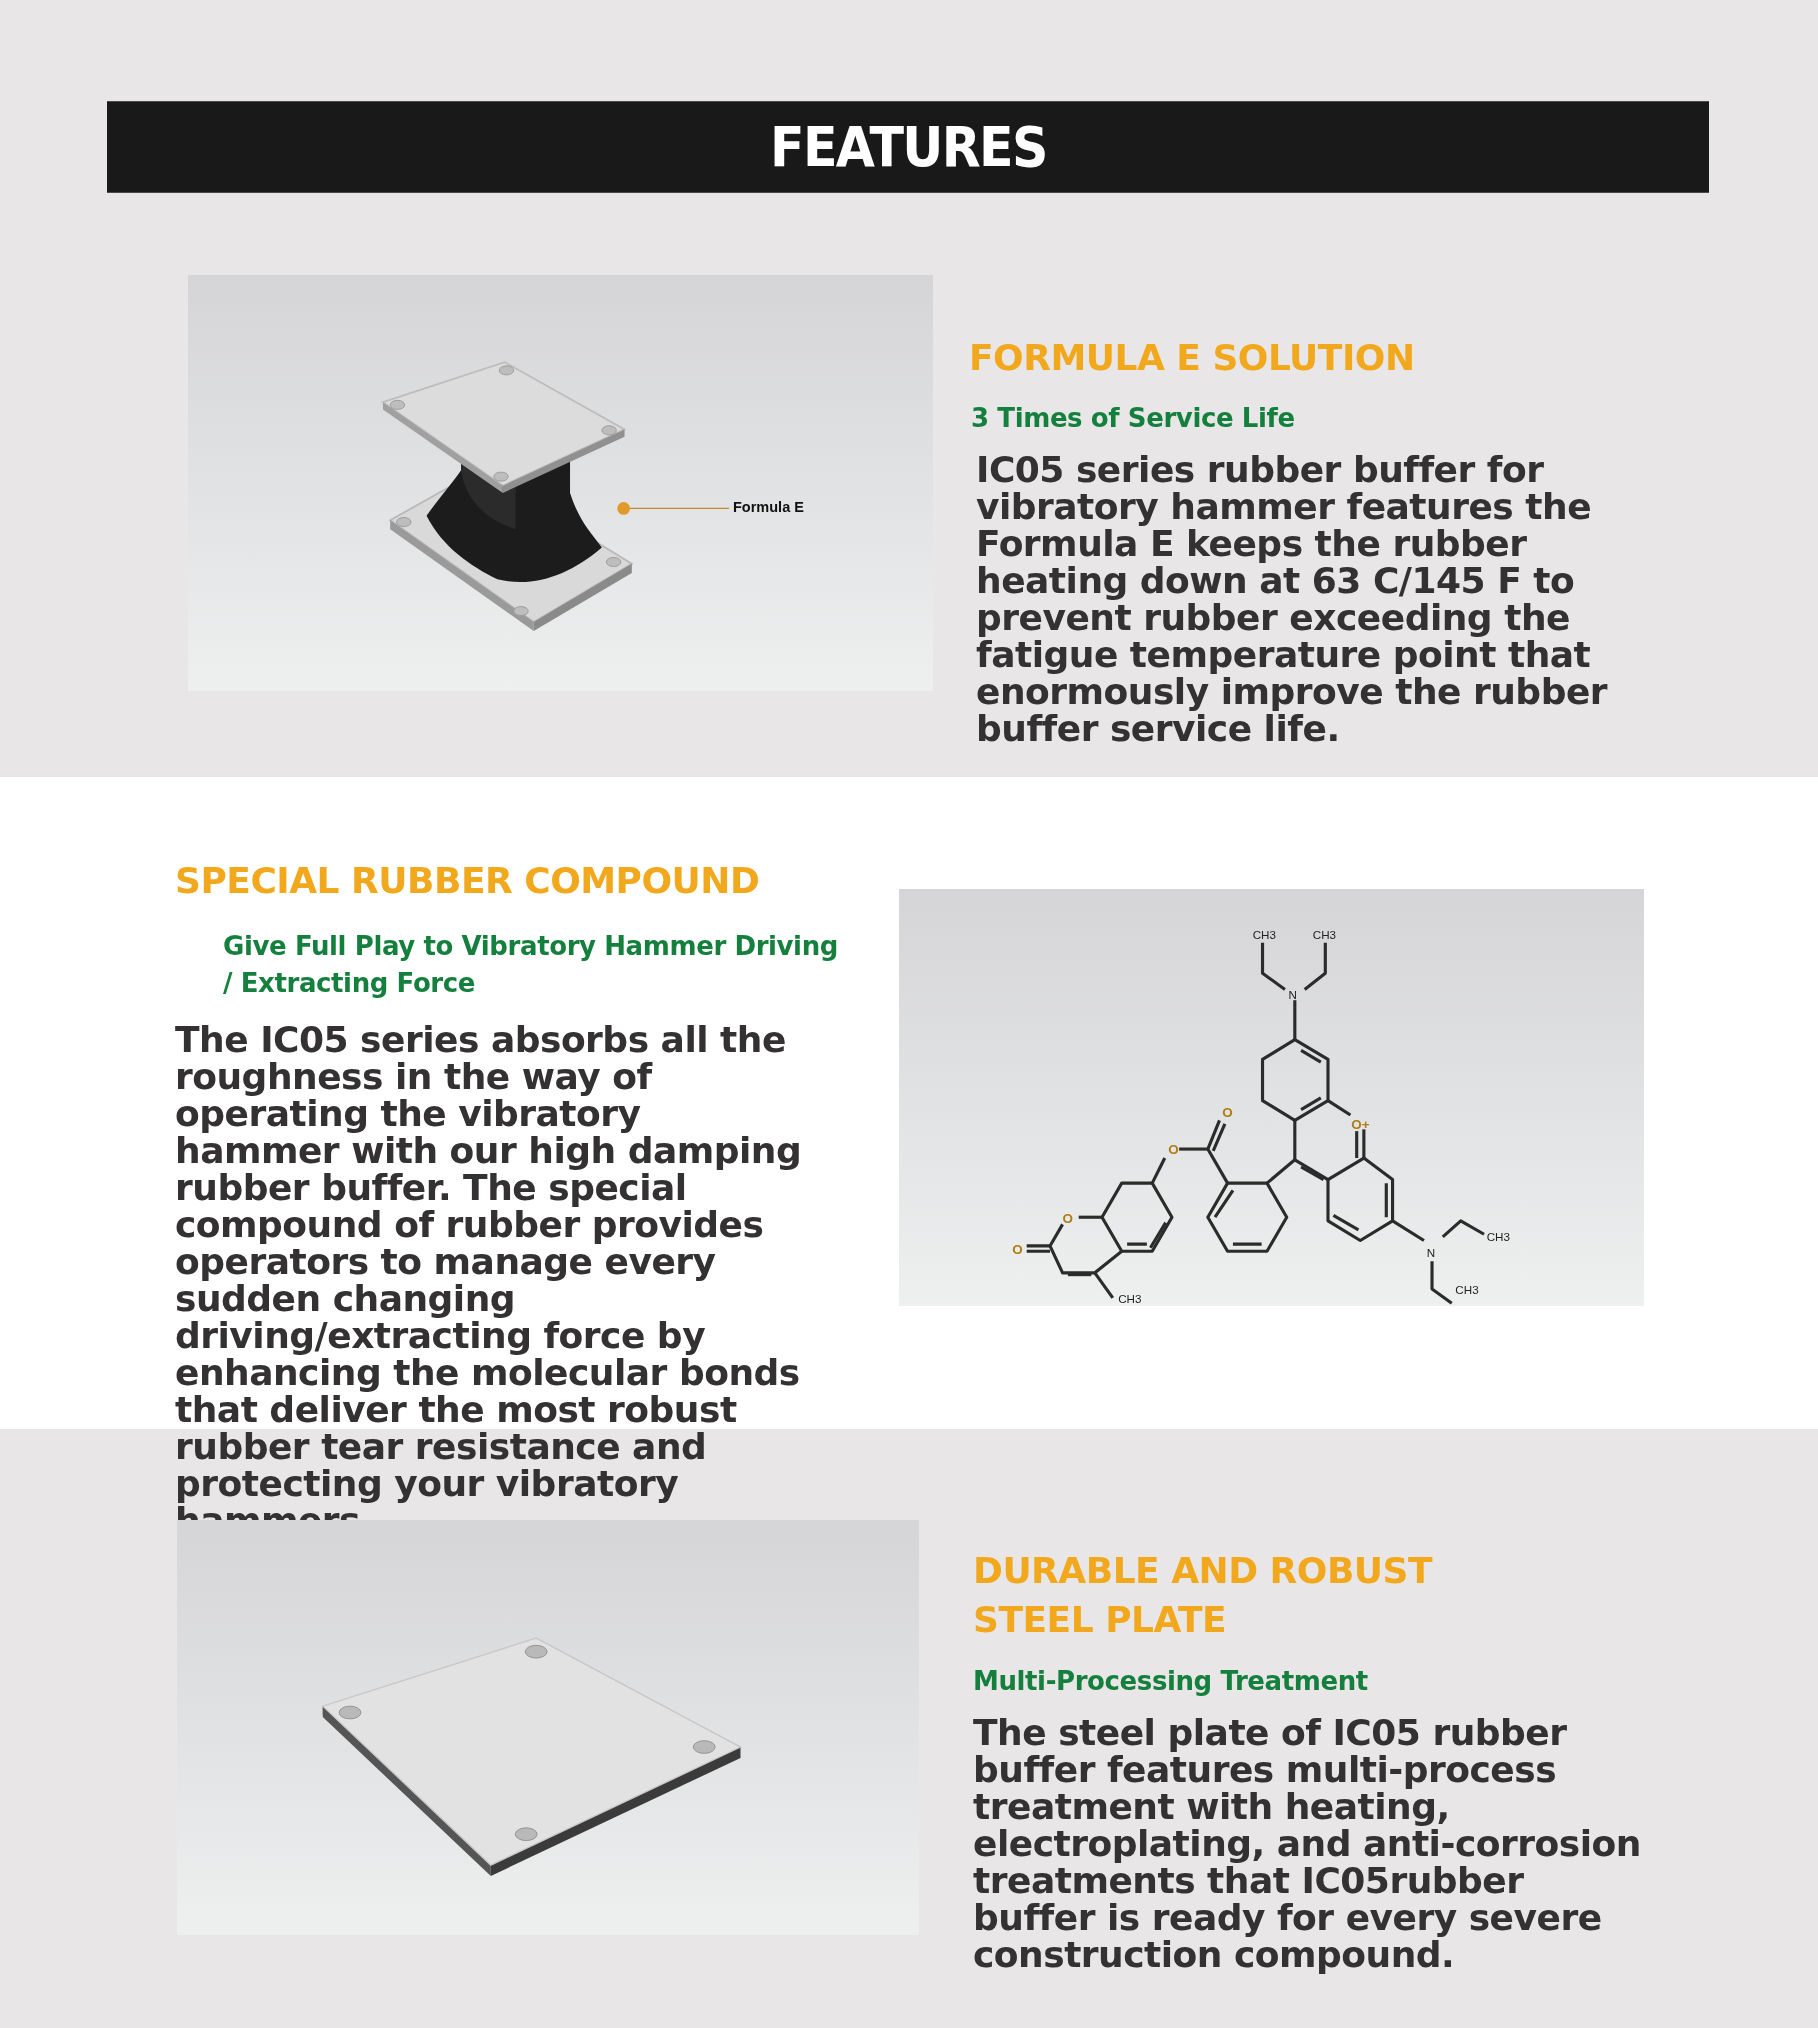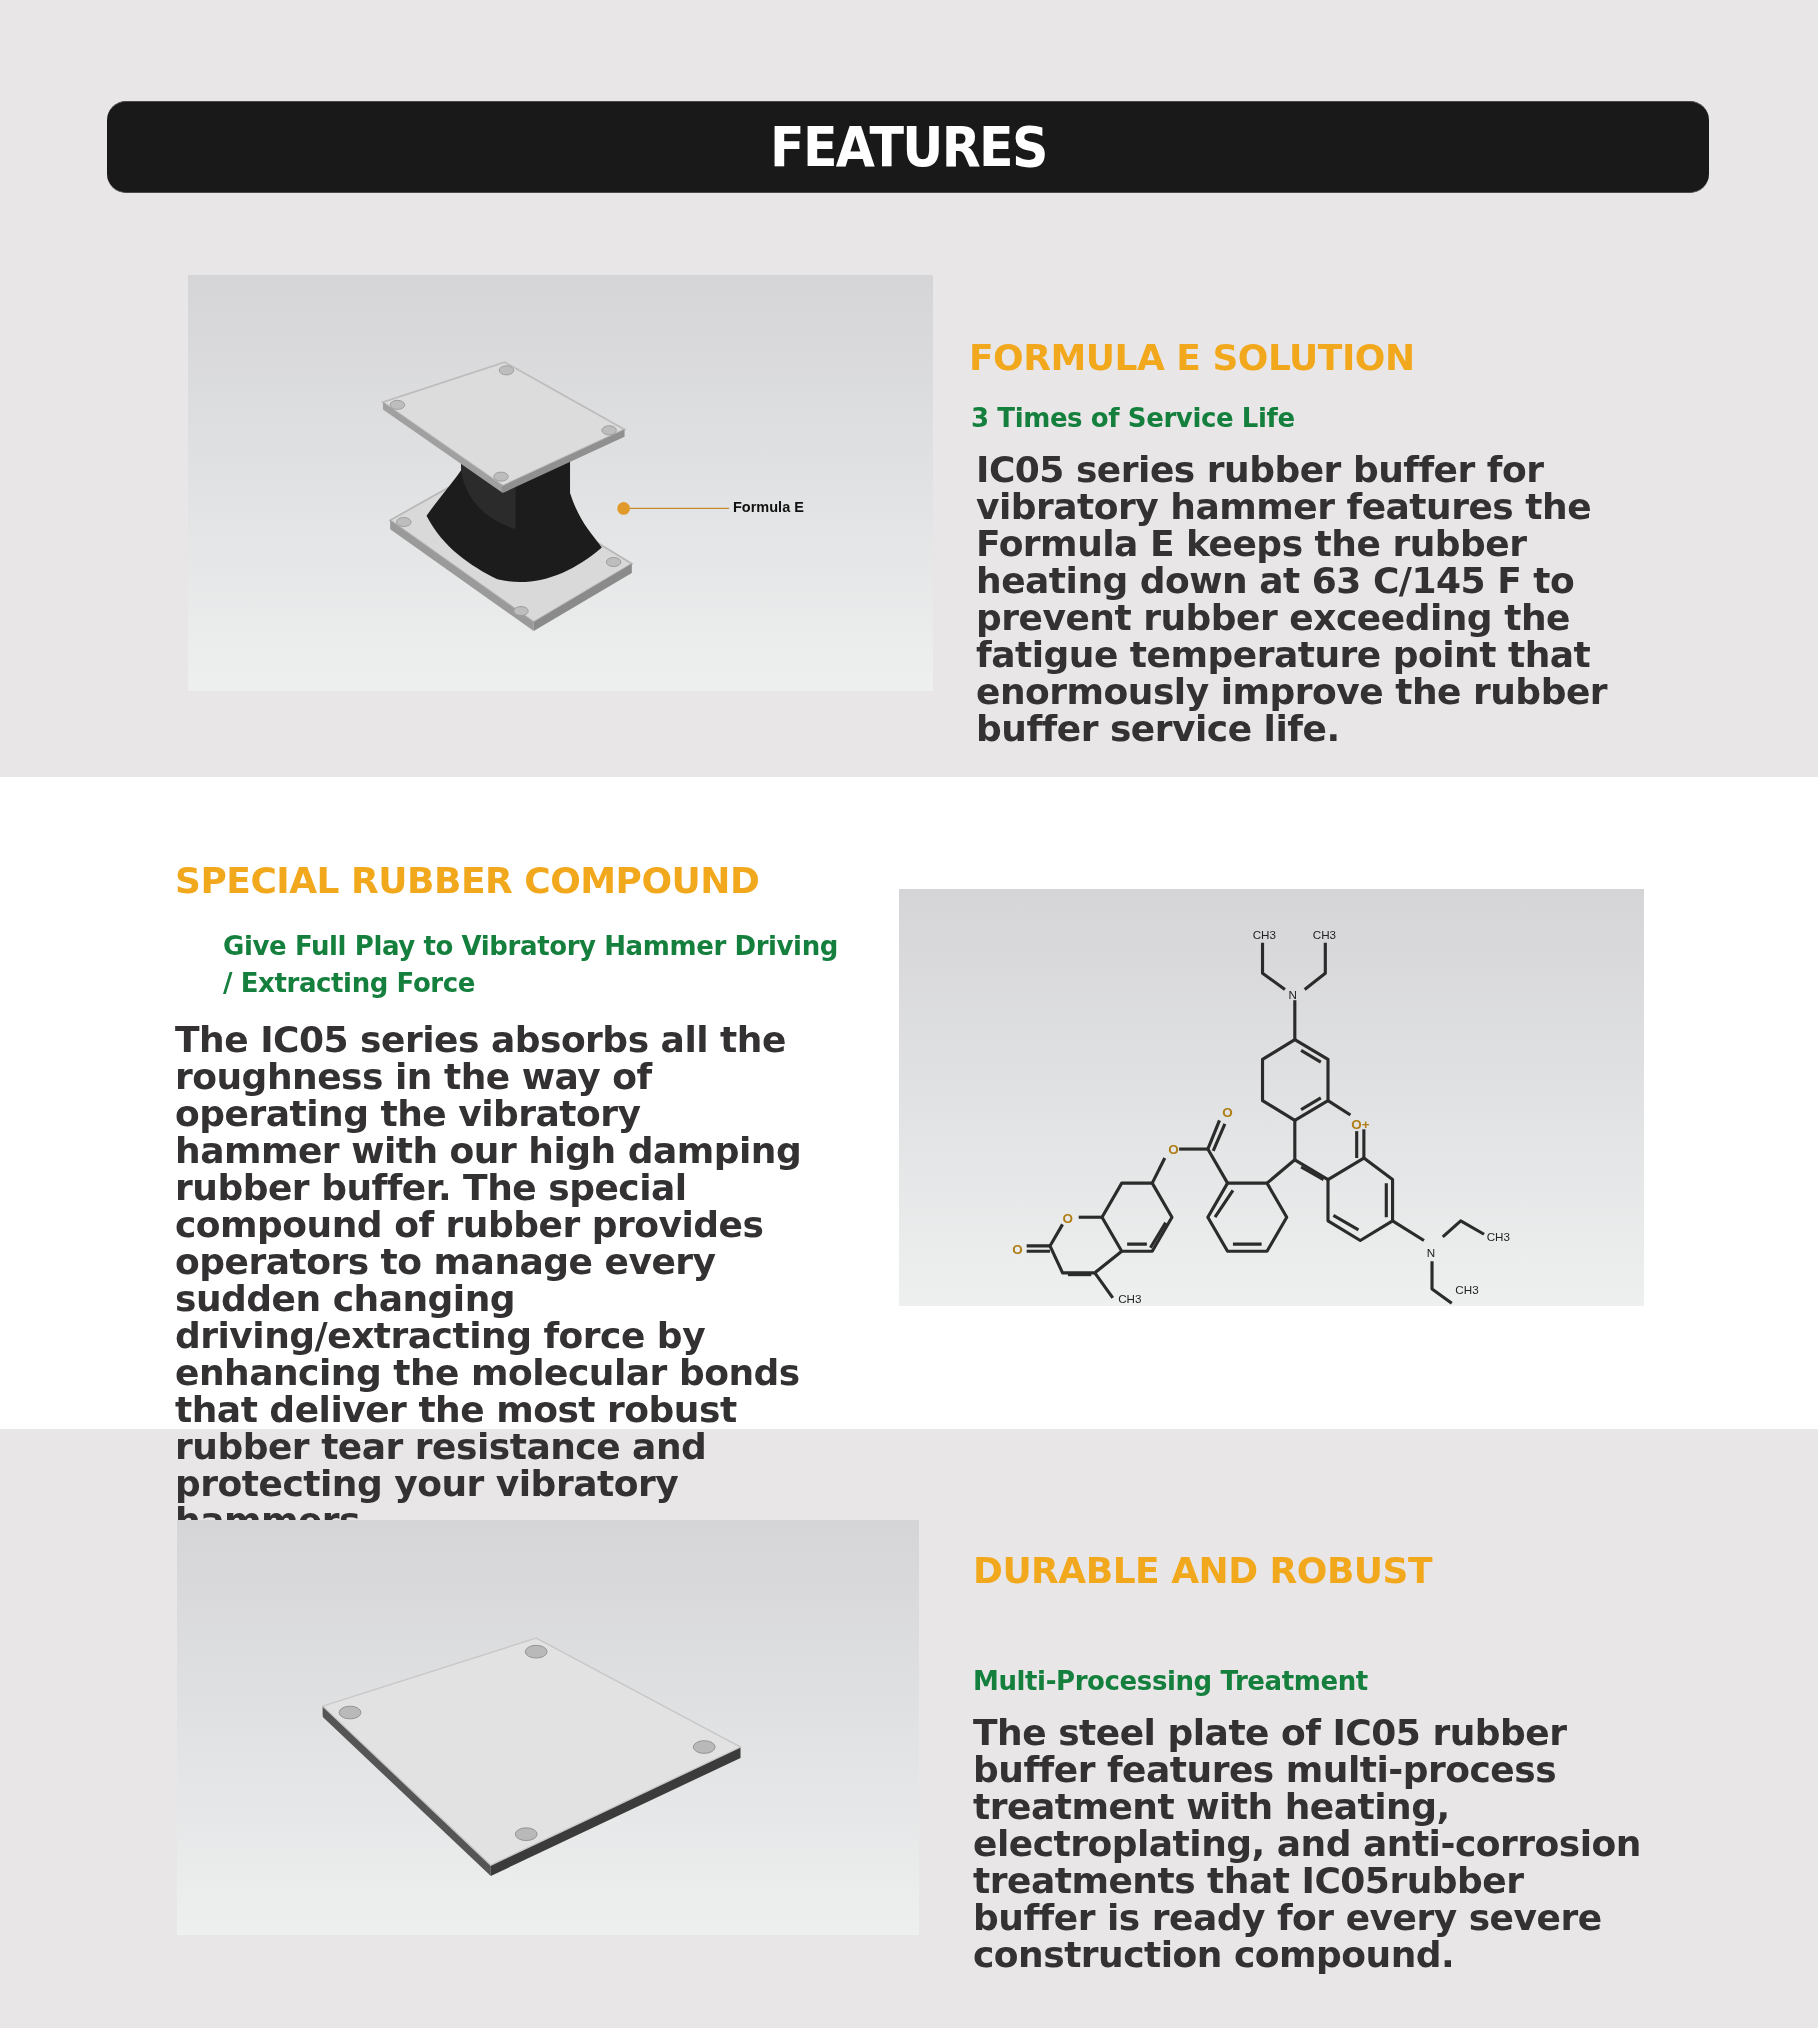--- a/index.html
+++ b/index.html
@@ -1,21 +1,21 @@
 <!DOCTYPE html>
 <html style="font-size:14.5px"><head>
 <meta charset="utf-8">
 <style>
   * { box-sizing: border-box; margin: 0; padding: 0; }
   html, body { width: 1818px; height: 2028px; overflow: hidden; }
   body { font-family: "DejaVu Sans", sans-serif; background: #e8e6e7; color: #333132; position: relative; }
   .section { position: absolute; left: 0; width: 1818px; }
   .sec-gray { background: #e8e6e7; }
   .sec-white { background: #ffffff; }
-  .banner { position: absolute; left: 107px; top: 101px; width: 1602px; height: 92px; background: #191919; border-top: 1.8px solid #4a4a4a; border-bottom: 1.8px solid #4a4a4a; display: flex; align-items: center; justify-content: center; border-radius: 19px; }
+  .banner { position: absolute; left: 107px; top: 101px; width: 1602px; height: 92px; background: #191919; border-top: 1.8px solid #4a4a4a; border-bottom: 1.8px solid #4a4a4a; display: flex; align-items: center; justify-content: center; }
   .banner h1 { color: #ffffff; font-family: "DejaVu Sans", sans-serif; font-weight: bold; font-size: 55px; letter-spacing: -1.8px; transform: scaleX(0.92); }
   .photo { position: absolute; overflow: hidden; background: linear-gradient(180deg, #d5d5d7 0%, #e2e3e4 55%, #eef0f0 100%); }
   .feature-title { position: absolute; color: #f2a81d; font-weight: bold; font-size: 36px; line-height: 49px; letter-spacing: -0.5px; }
   .feature-sub { position: absolute; color: #15803d; font-weight: bold; font-size: 26px; line-height: 37px; letter-spacing: -0.4px; }
   .feature-body { position: absolute; color: #333132; font-weight: bold; font-size: 36px; line-height: 37px; letter-spacing: -0.5px; }
   .callout-label { position: absolute; font-family: "Liberation Sans", sans-serif; font-weight: bold; font-size: 14.5px; color: #111; }
   .mol-label { font-family: "Liberation Sans", sans-serif; font-size: 13px; fill: #222; }
 </style>
 </head>
 <body>
@@ -134,16 +134,17 @@
     <polygon points="160,205 395,130 620,250 345,380" fill="#e2e2e2" stroke="#c8c8c8" stroke-width="1.5"></polygon>
     <ellipse cx="190" cy="212" rx="12" ry="7" fill="#b9b9b9" stroke="#8e8e8e"></ellipse>
     <ellipse cx="395" cy="145" rx="12" ry="7" fill="#b9b9b9" stroke="#8e8e8e"></ellipse>
     <ellipse cx="580" cy="250" rx="12" ry="7" fill="#b9b9b9" stroke="#8e8e8e"></ellipse>
     <ellipse cx="384" cy="346" rx="12" ry="7" fill="#b9b9b9" stroke="#8e8e8e"></ellipse>
   </svg>
 </div>
 
 <div class="feature-title" style="left:973px;top:1546px;width:545px;">
   <div>DURABLE AND ROBUST</div>
+  <div>STEEL PLATE</div>
 </div>
 <div class="feature-sub" style="left:973px;top:1663px;">Multi-Processing Treatment</div>
 <div class="feature-body" style="left:973px;top:1714px;width:673px;">The steel plate of IC05 rubber buffer features multi-process treatment with heating, electroplating, and anti-corrosion treatments that IC05rubber buffer is ready for every severe construction compound.</div>
 
 
 </body></html>

